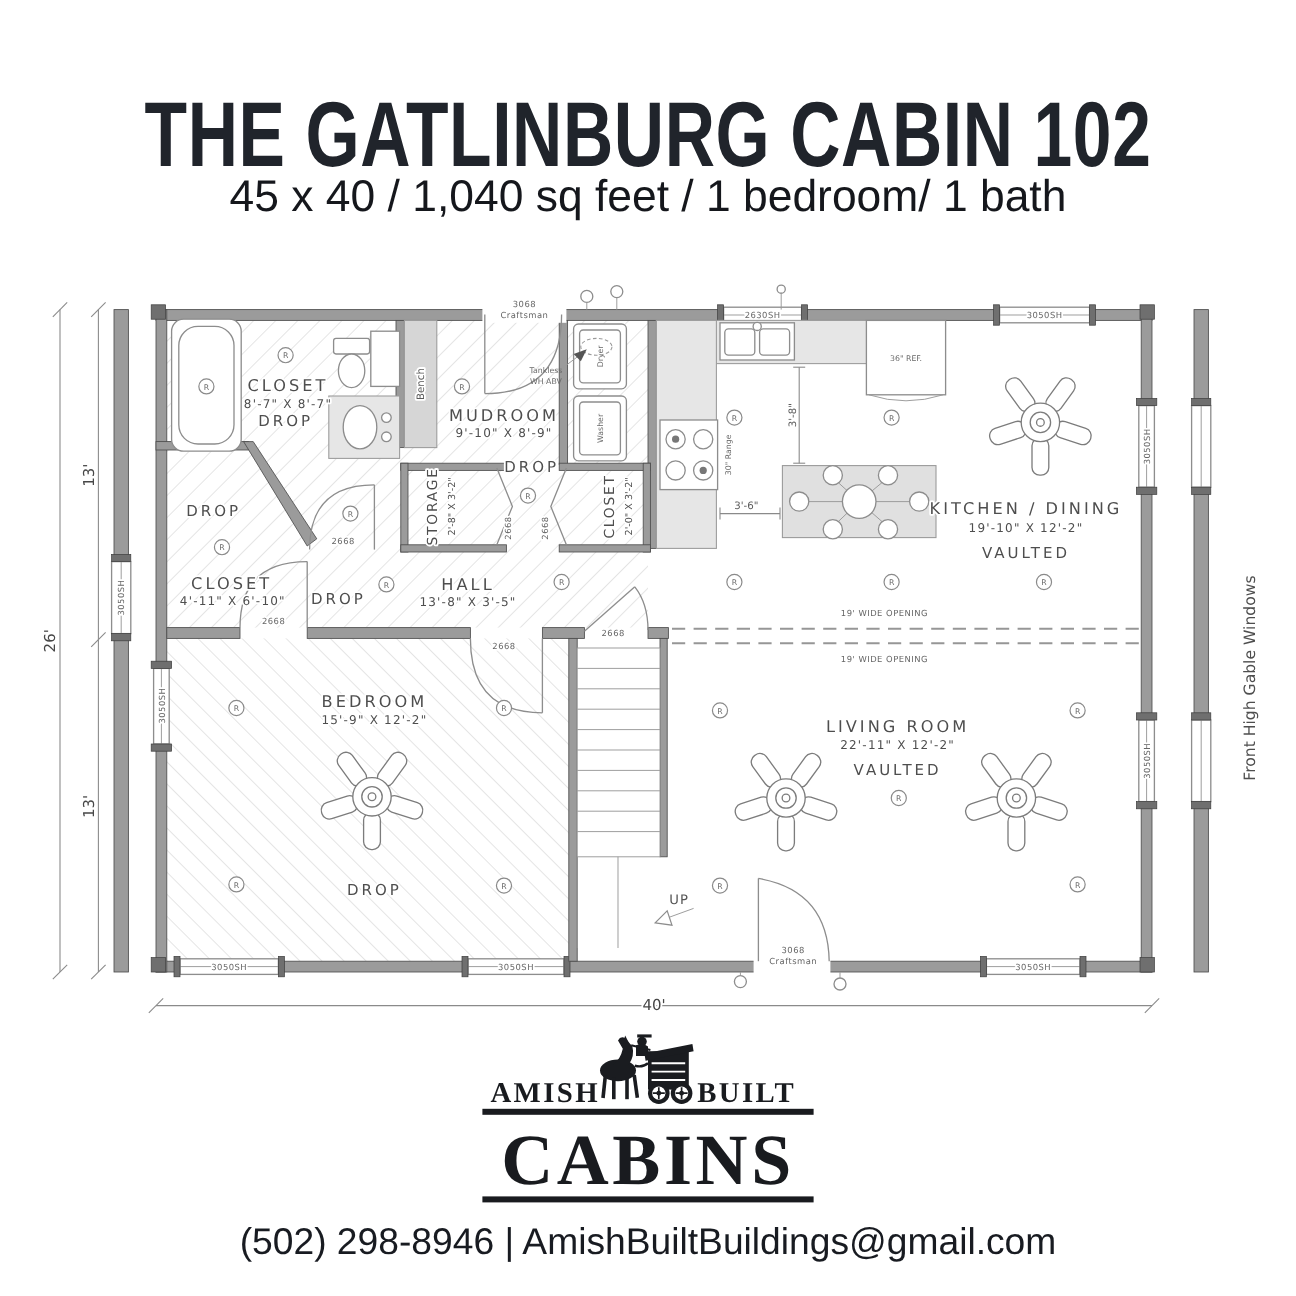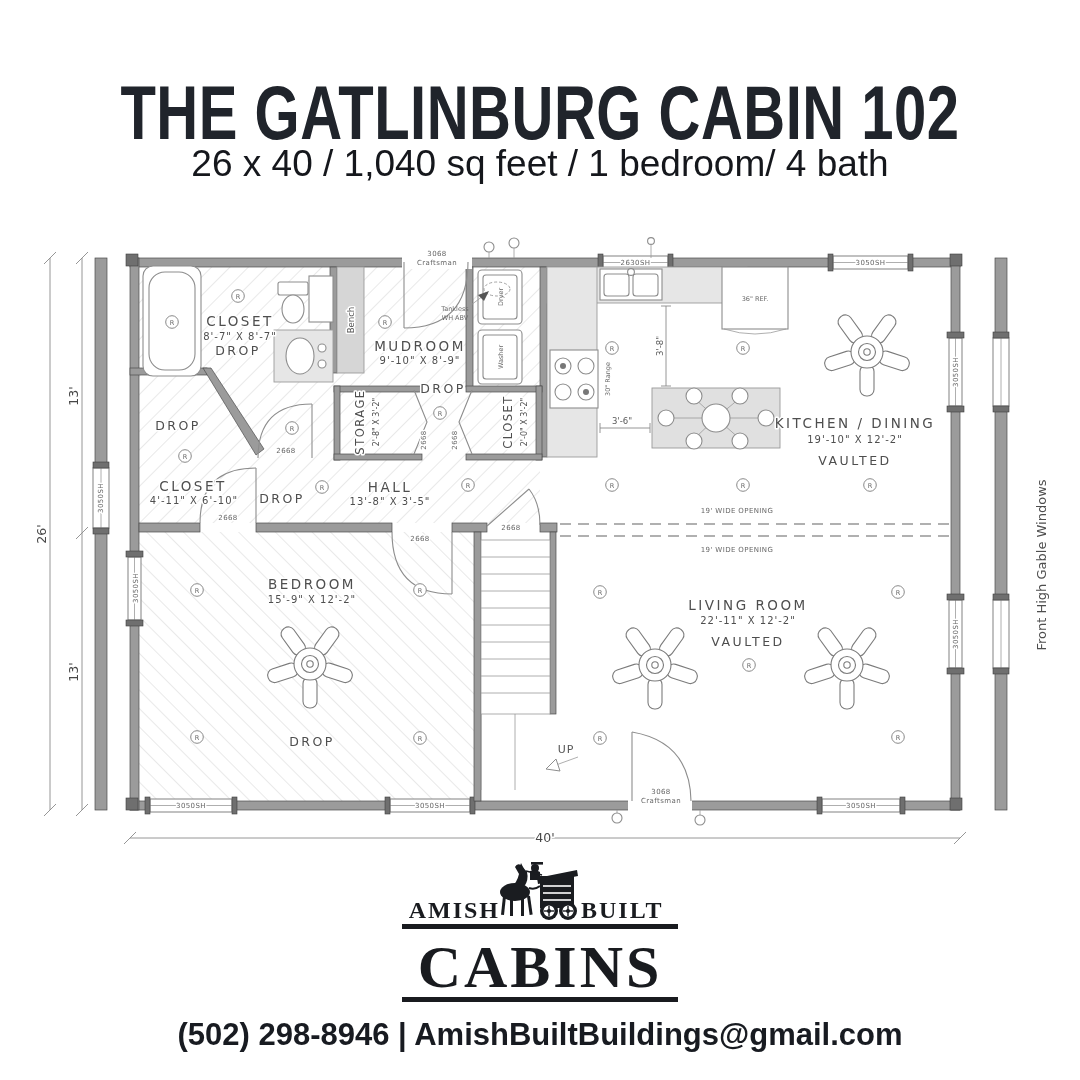--- a/index.html
+++ b/index.html
@@ -5,21 +5,21 @@
   html,body{margin:0;padding:0;}
   body{width:1080px;height:1080px;position:relative;background:#ffffff;
        font-family:"Liberation Sans",sans-serif;overflow:hidden;}
 
   .title{position:absolute;top:68px;left:0;width:1080px;text-align:center;
          font-size:58px;font-weight:bold;color:#20242b;letter-spacing:0.5px;
          transform:scaleY(1.32);transform-origin:center top;white-space:nowrap;}
   .subtitle{position:absolute;top:143px;left:0;width:1080px;text-align:center;
          font-size:37px;color:#15171c;white-space:nowrap;}
   .footer{position:absolute;top:1017px;left:0;width:1080px;text-align:center;
-         font-size:31px;font-weight:bold;color:#181b21;white-space:nowrap;}
+         font-size:31px;font-weight:normal;color:#181b21;white-space:nowrap;}
 
   #plan-svg{position:absolute;left:30px;top:225px;width:1040px;height:645px;}
   #logo-svg{position:absolute;left:400px;top:856px;width:280px;height:152px;}
 
   
   text{font-family:"DejaVu Sans",sans-serif;}
   .t{fill:#4e4e4e;}
   .halo{stroke:#ffffff;stroke-width:3px;paint-order:stroke;stroke-linejoin:round;}
   .rname{font-size:13.5px;letter-spacing:2.5px;text-anchor:middle;}
   .rdim{font-size:10px;letter-spacing:1px;text-anchor:middle;}
@@ -45,21 +45,21 @@
              letter-spacing:2px;fill:#191b1f;}
   .logo-main{font-family:"Liberation Serif",serif;font-weight:bold;font-size:60px;
              letter-spacing:3px;fill:#191b1f;text-anchor:middle;}
   .logo-rule{fill:#191b1f;}
   .sil{fill:#1a1c20;}
 </style>
 </head>
 <body>
 
 <div class="title">THE GATLINBURG CABIN 102</div>
-<div class="subtitle">26 x 40 / 1,040 sq feet / 1 bedroom/ 4 bath</div>
+<div class="subtitle">45 x 40 / 1,040 sq feet / 1 bedroom/ 1 bath</div>
 
 <svg id="plan-svg" viewBox="30 225 1040 645" xmlns="http://www.w3.org/2000/svg">
   <defs>
     <pattern id="hA" width="13" height="13" patternUnits="userSpaceOnUse" patternTransform="rotate(45)">
       <line x1="0" y1="0" x2="0" y2="13" stroke="#d7d7d7" stroke-width="1.1"></line>
     </pattern>
     <pattern id="hB" width="13" height="13" patternUnits="userSpaceOnUse" patternTransform="rotate(-45)">
       <line x1="0" y1="0" x2="0" y2="13" stroke="#d7d7d7" stroke-width="1.1"></line>
     </pattern>
     <g id="rsym">

